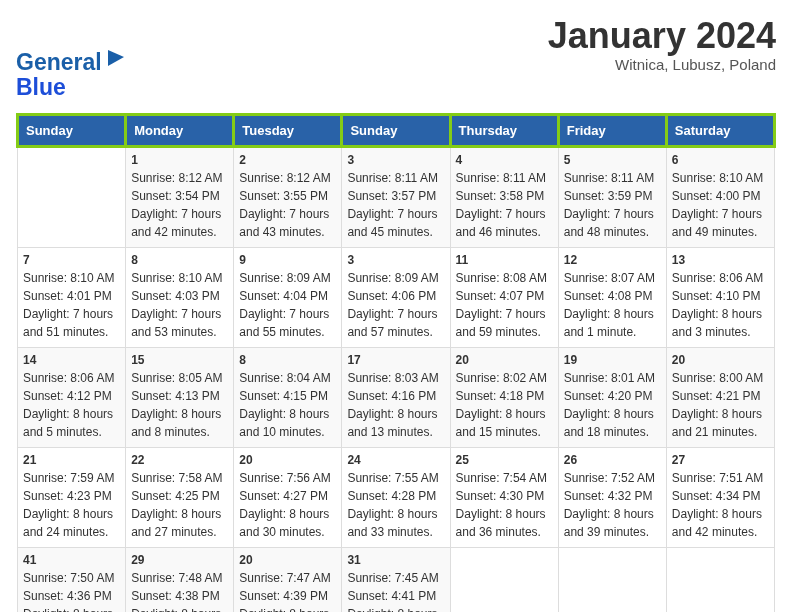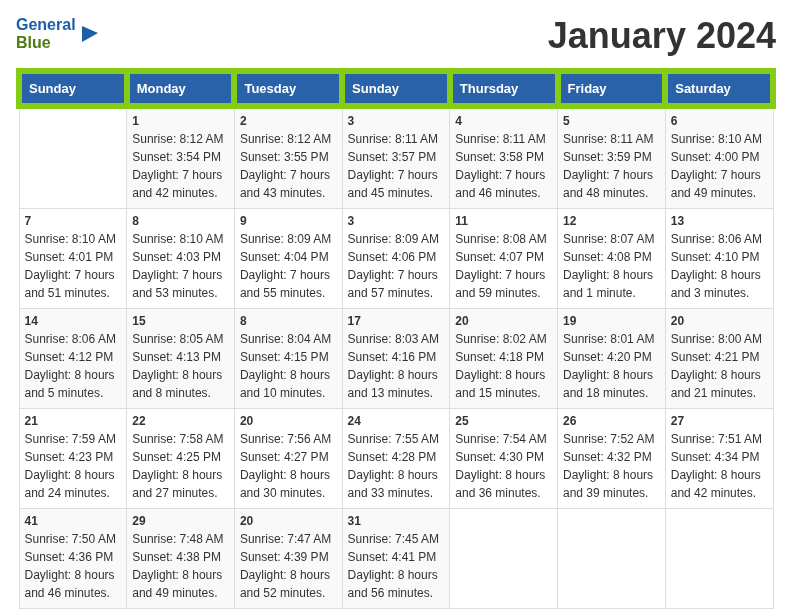--- a/index.html
+++ b/index.html
@@ -15,24 +15,25 @@
       justify-content: space-between;
       align-items: flex-start;
       margin-bottom: 12px;
     }
     .logo {
       display: flex;
       align-items: center;
       gap: 2px;
     }
     .logo-text {
-      font-size: 16px;
+      font-size: 23px;
       font-weight: bold;
       color: #333;
       line-height: 1.1;
+      margin-top: 34px;
     }
     .logo-text span { color: #1a5fa8; }
     .logo-icon {
       width: 22px;
       height: 22px;
       margin-top: -2px;
     }
     .title-block {
       text-align: right;
     }
@@ -51,21 +52,21 @@
       border-collapse: collapse;
       table-layout: fixed;
     }
     thead tr th {
       background-color: #2962a8;
       color: #fff;
       font-size: 13px;
       font-weight: bold;
       padding: 7px 7px;
       text-align: left;
-      border: 6px solid #84cc16;
+      border: 3px solid #84cc16;
     }
     tbody tr td {
       vertical-align: top;
       padding: 5px 5px 6px 5px;
       border: 1px solid #ddd;
       font-size: 10.5px;
       color: #333;
       background: #fff;
       min-height: 80px;
     }
@@ -87,29 +88,30 @@
       background: #fff !important;
     }
   </style>
 </head>
 <body>
 
 <div class="header">
   <div class="logo">
     <div class="logo-text">
       <span>General</span><br>
-      <span style="color:#4d7c0f;">Blue</span>
+      <span style="color:#1d4ed8;">Blue</span>
     </div>
 
     <svg class="logo-icon" viewBox="0 0 22 22">
       <polygon points="4,4 20,11 4,20" fill="#1a5fa8"></polygon>
     </svg>
   </div>
   <div class="title-block">
     <div class="month-title">January 2024</div>
+    <div class="location">Witnica, Lubusz, Poland</div>
   </div>
 </div>
 
 <table>
   <thead>
     <tr>
     <th>Sunday</th>
         <th>Monday</th>
         <th>Tuesday</th>
         <th>Sunday</th>

